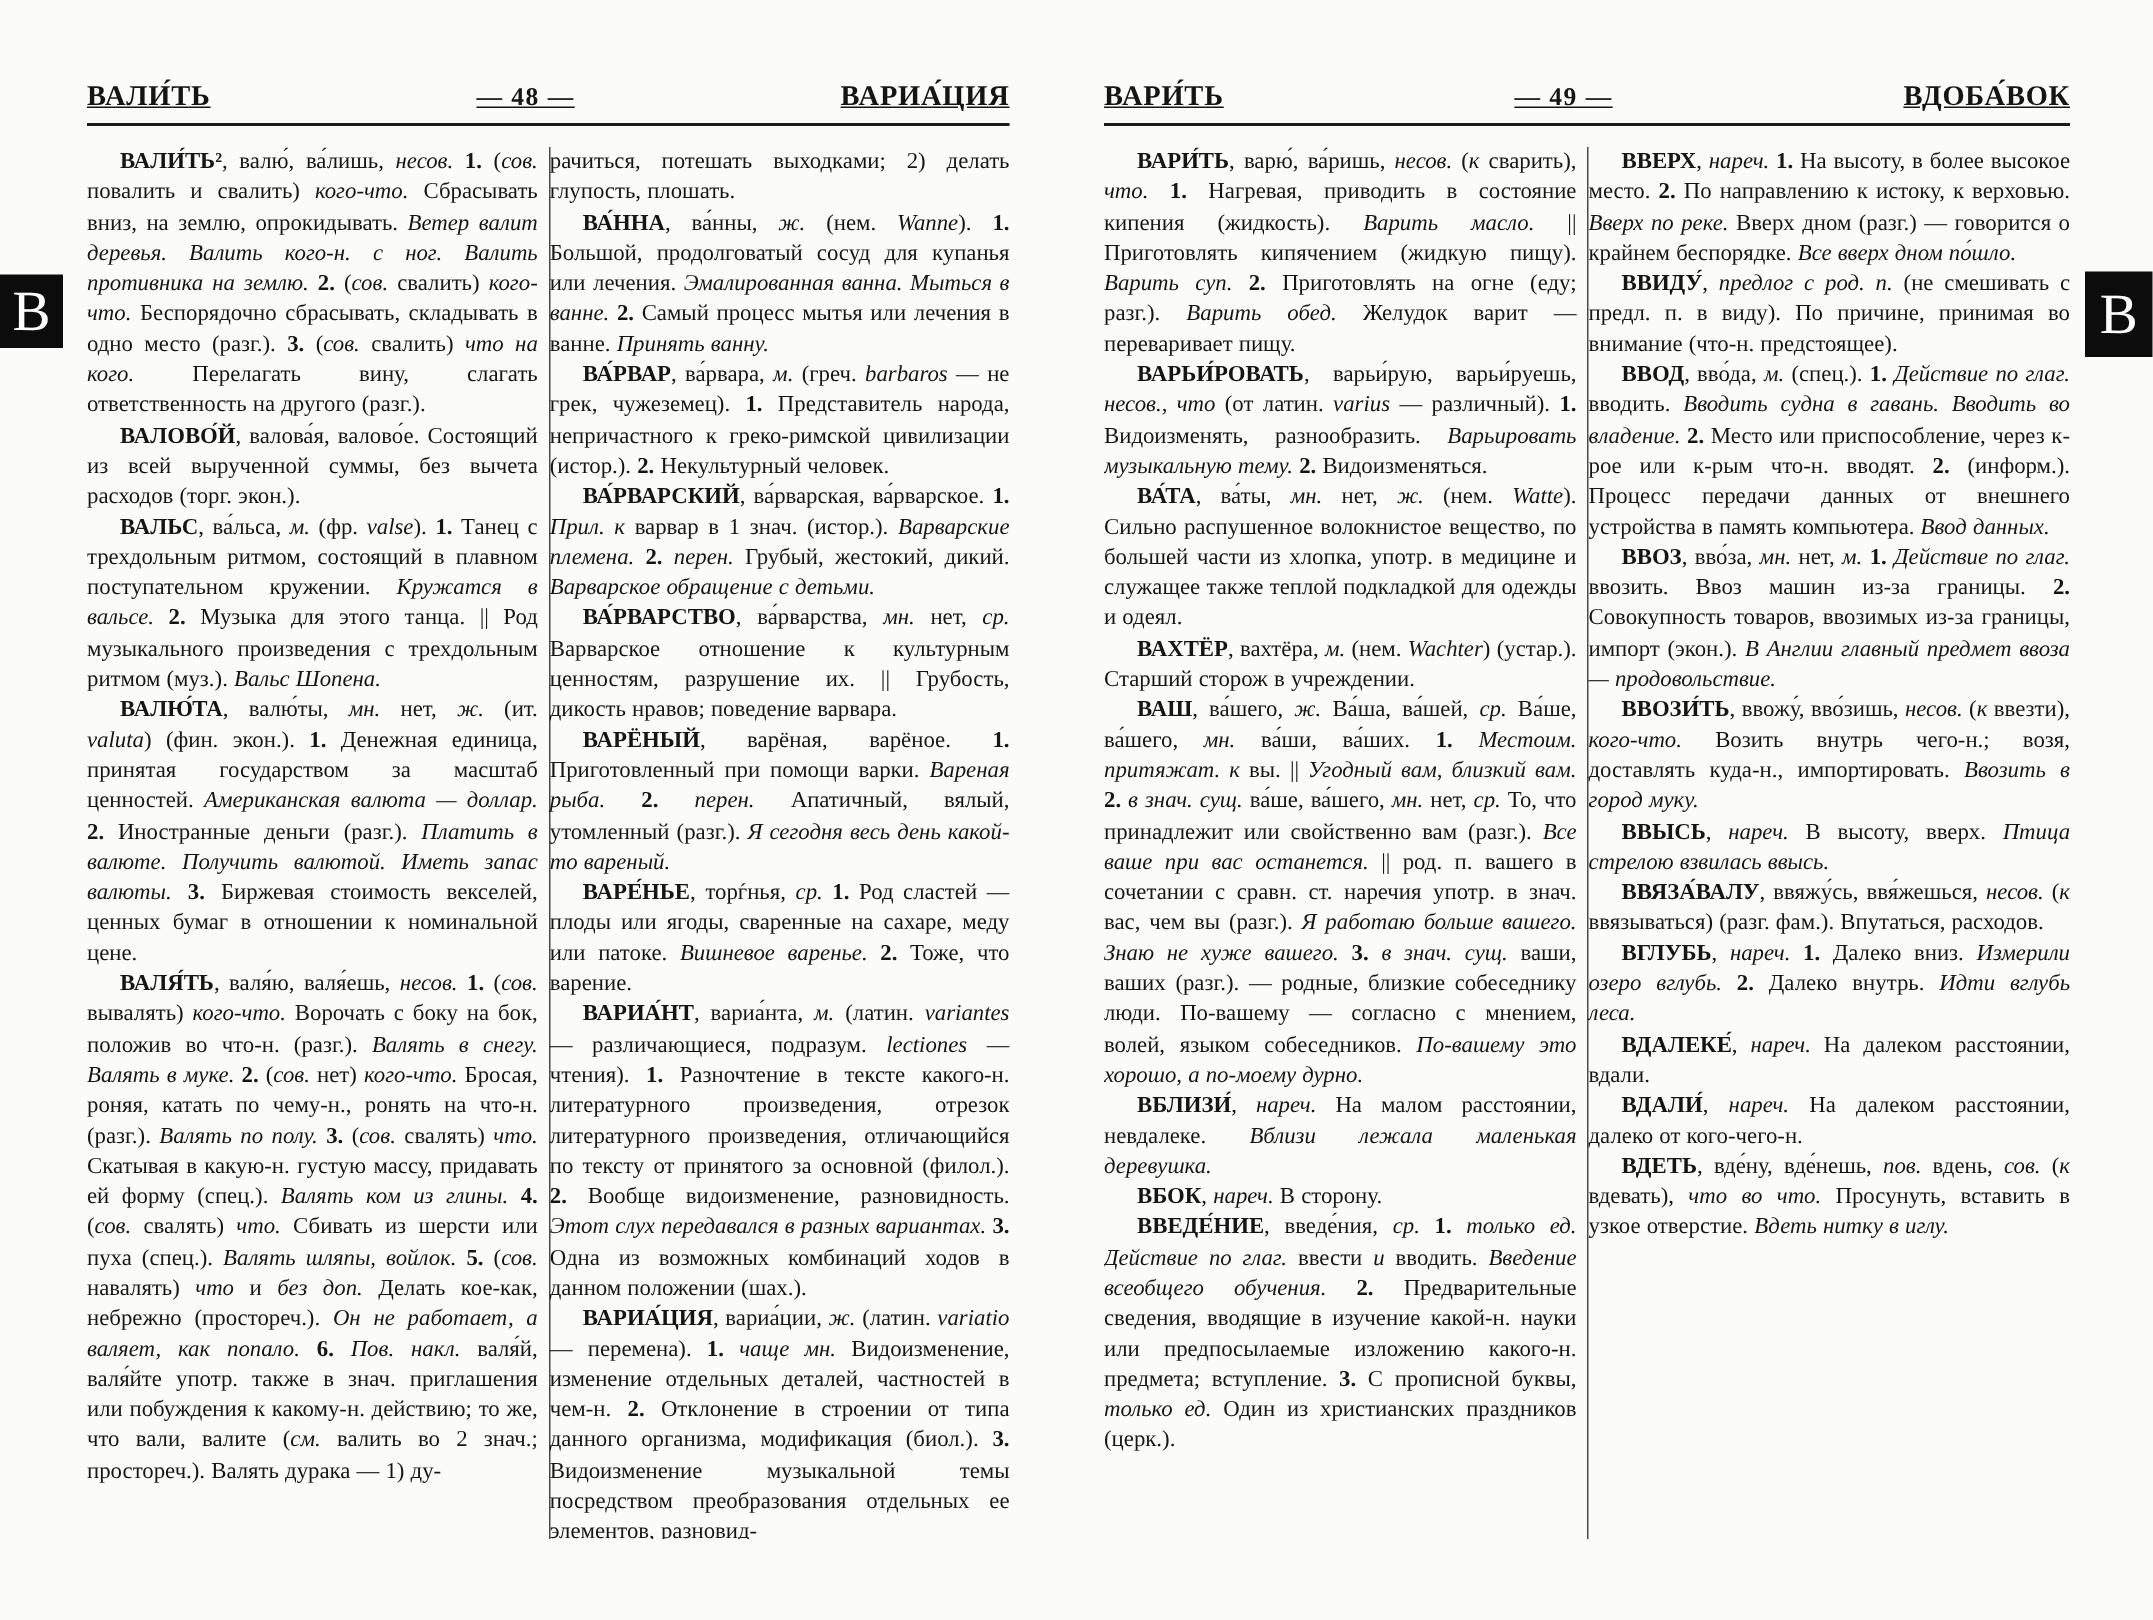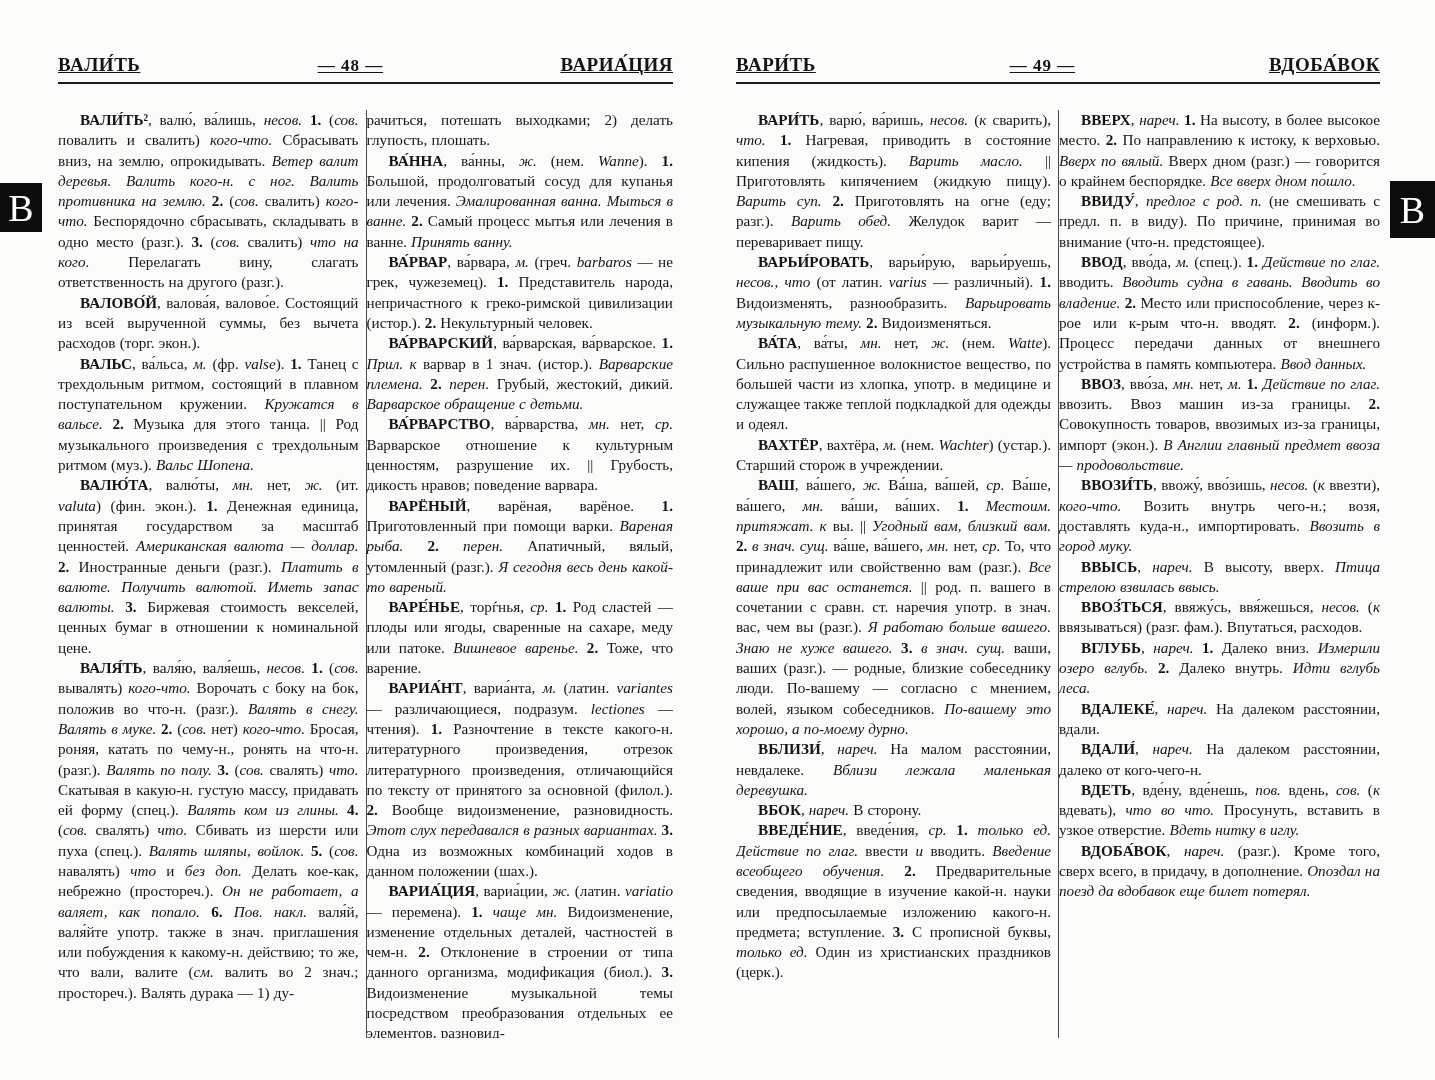--- a/index.html
+++ b/index.html
@@ -10,21 +10,21 @@
   }
   .page{position:absolute;top:54px}
   .page-left{left:58px;width:615px}
   .page-right{left:736px;width:644px}
   .page-header{
     display:flex;justify-content:space-between;align-items:baseline;
     border-bottom:2.5px solid #1c1c1c;padding-bottom:6px;text-decoration:underline;
   }
   .running-head{font-weight:bold;font-size:19px;letter-spacing:.5px}
   .page-number{font-size:17px;font-weight:bold;letter-spacing:1px}
-  .page-body{display:flex;margin-top:26px;height:928px;overflow:hidden}
+  .page-body{display:flex;margin-top:14px;height:928px;overflow:hidden}
   .col{width:50%;box-sizing:border-box}
   .col-a{padding-right:7px}
   .col-b{border-left:1.5px solid #4a4a4a;}
   .entry{
     margin:0;text-indent:22px;text-align:justify;
     font-size:15.2px;line-height:20.3px;
     word-spacing:.02em;
   }
   .entry.cont{text-indent:0}
   .b{font-weight:bold}
@@ -86,27 +86,26 @@
         <p class="entry"><span class="b">ВАРИ́ТЬ</span><span>, варю́, ва́ришь, </span><span class="i">несов. </span><span>(</span><span class="i">к </span><span>сварить), </span><span class="i">что. </span><span class="b">1. </span><span>Нагревая, приводить в состояние кипения (жидкость). </span><span class="i">Варить масло. </span><span>|| Приготовлять кипячением (жидкую пищу). </span><span class="i">Варить суп. </span><span class="b">2. </span><span>Приготовлять на огне (еду; разг.). </span><span class="i">Варить обед. </span><span>Желудок варит — переваривает пищу.</span></p>
         <p class="entry"><span class="b">ВАРЬИ́РОВАТЬ</span><span>, варьи́рую, варьи́руешь, </span><span class="i">несов., что </span><span>(от латин. </span><span class="i">varius </span><span>— различный). </span><span class="b">1. </span><span>Видоизменять, разнообразить. </span><span class="i">Варьировать музыкальную тему. </span><span class="b">2. </span><span>Видоизменяться.</span></p>
         <p class="entry"><span class="b">ВА́ТА</span><span>, ва́ты, </span><span class="i">мн. </span><span>нет, </span><span class="i">ж. </span><span>(нем. </span><span class="i">Watte</span><span>). Сильно распушенное волокнистое вещество, по большей части из хлопка, употр. в медицине и служащее также теплой подкладкой для одежды и одеял.</span></p>
         <p class="entry"><span class="b">ВАХТЁР</span><span>, вахтёра, </span><span class="i">м. </span><span>(нем. </span><span class="i">Wachter</span><span>) (устар.). Старший сторож в учреждении.</span></p>
         <p class="entry"><span class="b">ВАШ</span><span>, ва́шего, </span><span class="i">ж. </span><span>Ва́ша, ва́шей, </span><span class="i">ср. </span><span>Ва́ше, ва́шего, </span><span class="i">мн. </span><span>ва́ши, ва́ших. </span><span class="b">1. </span><span class="i">Местоим. притяжат. к </span><span>вы. || </span><span class="i">Угодный вам, близкий вам. </span><span class="b">2. </span><span class="i">в знач. сущ. </span><span>ва́ше, ва́шего, </span><span class="i">мн. </span><span>нет, </span><span class="i">ср. </span><span>То, что принадлежит или свойственно вам (разг.). </span><span class="i">Все ваше при вас останется. </span><span>|| род. п. вашего в сочетании с сравн. ст. наречия употр. в знач. вас, чем вы (разг.). </span><span class="i">Я работаю больше вашего. Знаю не хуже вашего. </span><span class="b">3. </span><span class="i">в знач. сущ. </span><span>ваши, ваших (разг.). — родные, близкие собеседнику люди. По-вашему — согласно с мнением, волей, языком собеседников. </span><span class="i">По-вашему это хорошо, а по-моему дурно.</span></p>
         <p class="entry"><span class="b">ВБЛИЗИ́</span><span>, </span><span class="i">нареч. </span><span>На малом расстоянии, невдалеке. </span><span class="i">Вблизи лежала маленькая деревушка.</span></p>
         <p class="entry"><span class="b">ВБОК</span><span>, </span><span class="i">нареч. </span><span>В сторону.</span></p>
         <p class="entry"><span class="b">ВВЕДЕ́НИЕ</span><span>, введе́ния, </span><span class="i">ср. </span><span class="b">1. </span><span class="i">только ед. Действие по глаг. </span><span>ввести </span><span class="i">и </span><span>вводить. </span><span class="i">Введение всеобщего обучения. </span><span class="b">2. </span><span>Предварительные сведения, вводящие в изучение какой-н. науки или предпосылаемые изложению какого-н. предмета; вступление. </span><span class="b">3. </span><span>С прописной буквы, </span><span class="i">только ед. </span><span>Один из христианских праздников (церк.).</span></p>
       </div>
     <div class="col col-b">
-        <p class="entry"><span class="b">ВВЕРХ</span><span>, </span><span class="i">нареч. </span><span class="b">1. </span><span>На высоту, в более высокое место. </span><span class="b">2. </span><span>По направлению к истоку, к верховью. </span><span class="i">Вверх по вялый. </span><span>Вверх дном (разг.) — говорится о крайнем беспорядке. </span><span class="i">Все вверх дном по́шло.</span></p>
+        <p class="entry"><span class="b">ВВЕРХ</span><span>, </span><span class="i">нареч. </span><span class="b">1. </span><span>На высоту, в более высокое место. </span><span class="b">2. </span><span>По направлению к истоку, к верховью. </span><span class="i">Вверх по реке. </span><span>Вверх дном (разг.) — говорится о крайнем беспорядке. </span><span class="i">Все вверх дном по́шло.</span></p>
         <p class="entry"><span class="b">ВВИДУ́</span><span>, </span><span class="i">предлог с род. п. </span><span>(не смешивать с предл. п. в виду). По причине, принимая во внимание (что-н. предстоящее).</span></p>
         <p class="entry"><span class="b">ВВОД</span><span>, вво́да, </span><span class="i">м. </span><span>(спец.). </span><span class="b">1. </span><span class="i">Действие по глаг. </span><span>вводить. </span><span class="i">Вводить судна в гавань. Вводить во владение. </span><span class="b">2. </span><span>Место или приспособление, через к-рое или к-рым что-н. вводят. </span><span class="b">2. </span><span>(информ.). Процесс передачи данных от внешнего устройства в память компьютера. </span><span class="i">Ввод данных.</span></p>
         <p class="entry"><span class="b">ВВОЗ</span><span>, вво́за, </span><span class="i">мн. </span><span>нет, </span><span class="i">м. </span><span class="b">1. </span><span class="i">Действие по глаг. </span><span>ввозить. Ввоз машин из-за границы. </span><span class="b">2. </span><span>Совокупность товаров, ввозимых из-за границы, импорт (экон.). </span><span class="i">В Англии главный предмет ввоза — продовольствие.</span></p>
         <p class="entry"><span class="b">ВВОЗИ́ТЬ</span><span>, ввожу́, вво́зишь, </span><span class="i">несов. </span><span>(</span><span class="i">к </span><span>ввезти), </span><span class="i">кого-что. </span><span>Возить внутрь чего-н.; возя, доставлять куда-н., импортировать. </span><span class="i">Ввозить в город муку.</span></p>
         <p class="entry"><span class="b">ВВЫСЬ</span><span>, </span><span class="i">нареч. </span><span>В высоту, вверх. </span><span class="i">Птица стрелою взвилась ввысь.</span></p>
-        <p class="entry"><span class="b">ВВОЗ́ТЬСЯ</span><span>, ввяжу́сь, ввя́жешься, </span><span class="i">несов. </span><span>(</span><span class="i">к </span><span>ввязываться) (разг. фам.). Впутаться, расходов.</span></p>
+        <p class="entry"><span class="b">ВВЯЗА́ВАЛУ</span><span>, ввяжу́сь, ввя́жешься, </span><span class="i">несов. </span><span>(</span><span class="i">к </span><span>ввязываться) (разг. фам.). Впутаться, расходов.</span></p>
         <p class="entry"><span class="b">ВГЛУБЬ</span><span>, </span><span class="i">нареч. </span><span class="b">1. </span><span>Далеко вниз. </span><span class="i">Измерили озеро вглубь. </span><span class="b">2. </span><span>Далеко внутрь. </span><span class="i">Идти вглубь леса.</span></p>
         <p class="entry"><span class="b">ВДАЛЕКЕ́</span><span>, </span><span class="i">нареч. </span><span>На далеком расстоянии, вдали.</span></p>
         <p class="entry"><span class="b">ВДАЛИ́</span><span>, </span><span class="i">нареч. </span><span>На далеком расстоянии, далеко от кого-чего-н.</span></p>
         <p class="entry"><span class="b">ВДЕТЬ</span><span>, вде́ну, вде́нешь, </span><span class="i">пов. </span><span>вдень, </span><span class="i">сов. </span><span>(</span><span class="i">к </span><span>вдевать), </span><span class="i">что во что. </span><span>Просунуть, вставить в узкое отверстие. </span><span class="i">Вдеть нитку в иглу.</span></p>
-        <p class="entry"><span class="b">ВДОБА́ВОК</span><span>, </span><span class="i">нареч. </span><span>(разг.). Кроме того, сверх всего, в придачу, в дополнение. </span><span class="i">Опоздал на поезд да вдобавок еще билет потерял.</span></p>
       </div>
   </div>
 </div>
 
 </body></html>

